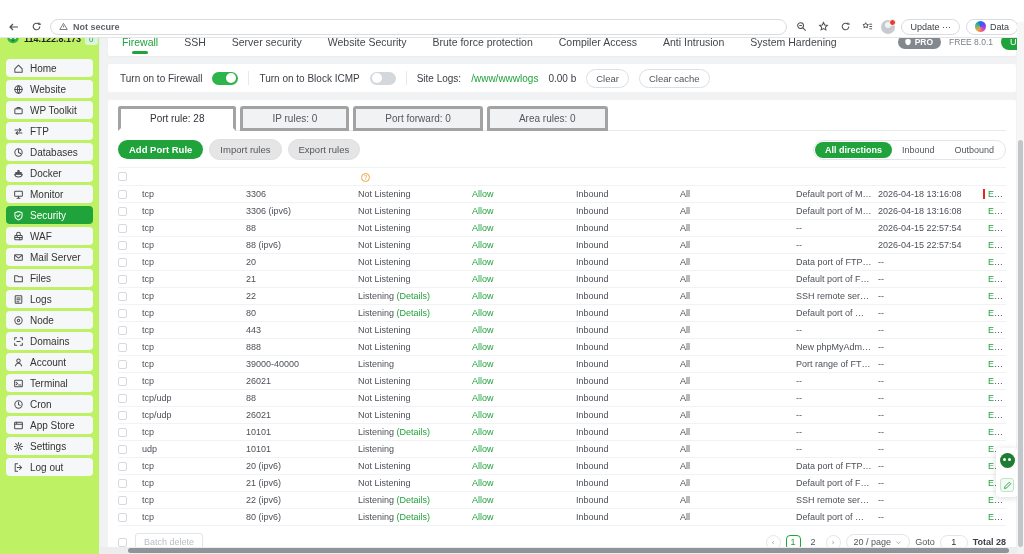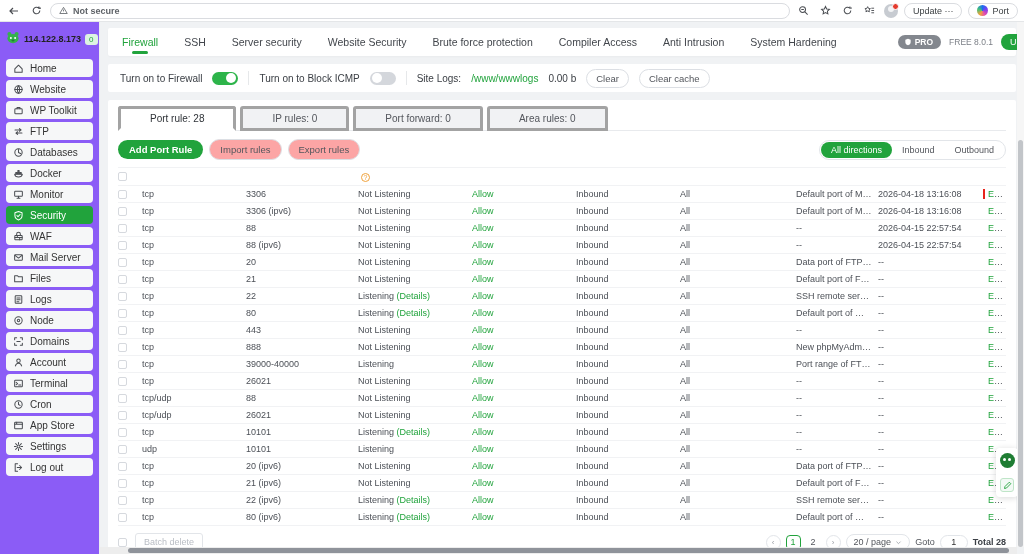--- a/index.html
+++ b/index.html
@@ -1,39 +1,39 @@
 <!DOCTYPE html>
 <html><head>
 <meta charset="utf-8">
 <style>
   * { margin:0; padding:0; box-sizing:border-box; }
   html,body { width:1024px; height:554px; overflow:hidden; background:#fff;
     font-family:"Liberation Sans", sans-serif; color:#333; }
 
   
-  .chrome { position:absolute; top:0; left:0; right:0; height:22px; background:#fff;
+  .chrome { position:absolute; top:16px; left:0; right:0; height:22px; background:#fff;
     border-bottom:1px solid #e4e6e8; display:flex; align-items:center; padding:8px 6px; gap:6px; z-index:50; }
   .chrome .nav-ico { width:16px; height:16px; display:flex; align-items:center; justify-content:center; color:#4a4d52; flex:0 0 auto; }
   .addr { flex:1 1 auto; height:16px; max-width:760px; border:1px solid #dadce0; border-radius:9px;
     display:flex; align-items:center; gap:5px; padding:0 8px; background:#fff; }
   .addr .warn { color:#5f6368; display:flex; align-items:center; }
   .addr .notsec { font-size:9px; color:#5f6368; font-weight:bold; white-space:nowrap; }
   .addr .url { font-size:9px; color:#202124; white-space:nowrap; overflow:hidden; }
   .chrome-right { display:flex; align-items:center; gap:6px; margin-left:auto; flex:0 0 auto; }
   .avatar { width:14px; height:14px; border-radius:50%; background:#c7cbd1; position:relative; }
   .avatar::before { content:""; position:absolute; left:4px; top:2.5px; width:6px; height:6px; border-radius:50%; background:#f2f3f5; }
   .avatar::after { content:""; position:absolute; right:-1px; top:-1px; width:5px; height:5px; border-radius:50%; background:#e43b2e; border:1px solid #fff; }
   .chrome-btn { height:16px; border:1px solid #dadce0; border-radius:9px; display:flex; align-items:center;
     gap:4px; padding:0 8px; font-size:9px; color:#3c4043; background:#fff; white-space:nowrap; }
   .copilot { width:11px; height:11px; border-radius:50%;
     background:conic-gradient(#1a6df0,#7b3ff2,#e24bb0,#f1a33c,#41c07a,#1a6df0); }
 
   
   .app { position:absolute; top:22px; left:0; right:0; bottom:0; display:flex; }
-  .sidebar { width:100px; background:#8b5cf6; border-right:1px solid #eceef0; padding:4px 0 0; flex:0 0 auto;text-align:center; }
+  .sidebar { width:100px; background:#bef264; border-right:1px solid #eceef0; padding:4px 0 0; flex:0 0 auto;text-align:center; }
   .main { flex:1; background:#f0f2f4; padding:6px 8px 0; overflow:hidden; }
 
   
   .side-head { display:flex; align-items:center; gap:4px; padding:4px 6px 8px; }
   .side-ip { font-size:9px; font-weight:bold; color:#222; white-space:nowrap; }
   .side-badge { font-size:8px; color:#21a33c; background:#ddf3e2; border-radius:3px; padding:1px 4px; }
   .side-item { display:flex; align-items:center; gap:6px; margin:3px 6px; padding:4px 7px;
     background:#f6f7f8; border-radius:4px; font-size:10px; color:#333; cursor:pointer; height:18px; }
   .side-item svg { flex:0 0 auto; color:#4a4d52; }
   .side-item.active { background:#21a33c; color:#fff; }
@@ -71,26 +71,26 @@
   .maincard { padding:6px 10px 8px; min-height:446px; position:relative; }
   .rule-tabs { display:flex; gap:4px; }
   .rule-tab { font-size:10px; color:#53565c; background:#f1f2f4; border:3px solid #a3a3a3;
     border-radius:3px 3px 0 0; padding:4px 29px; cursor:pointer; white-space:nowrap; }
   .rule-tab.active { background:#fff; color:#2f3338; border-bottom-color:#fff; position:relative; z-index:2; }
   .rule-tabs-line { height:1px; background:#e8eaed; margin-top:-1px; }
 
   .toolbar { display:flex; align-items:center; margin:8px 0 7px; }
   .btn-green { background:#21a33c; color:#fff; border:none; font-size:9.5px; border-radius:11px;
     padding:4px 11px; cursor:pointer; font-weight:bold; white-space:nowrap; }
-  .btn-plain { background:#fca5a5; color:#53565c; border:1px solid #dcdfe4; font-size:9.5px; border-radius:11px;
+  .btn-plain { background:#e5e5e5; color:#53565c; border:1px solid #dcdfe4; font-size:9.5px; border-radius:11px;
     padding:4px 10px; cursor:pointer; margin-left:6px; white-space:nowrap; }
   .toolbar-right { margin-left:auto; display:flex; align-items:center; gap:8px; }
   .seg-group { display:flex; align-items:center; border:1px solid #e2e5e9; border-radius:11px; background:#fff; padding:1px; }
   .seg { font-size:9px; color:#53565c; padding:3px 10px; border-radius:10px; cursor:pointer; white-space:nowrap; }
-  .seg.active { background:#21a33c; color:#fff; font-weight:normal; }
+  .seg.active { background:#21a33c; color:#fff; font-weight:bold; }
   .searchbox { width:150px; height:19px; border:1px solid #e2e5e9; border-radius:10px; display:flex;
     align-items:center; padding:0 7px; gap:5px; background:#fff; }
   .searchbox input { border:none; outline:none; flex:1; font-size:9px; color:#333; min-width:0;
     font-family:"Liberation Sans", sans-serif; }
   .searchbox input::placeholder { color:#c0c4cb; }
 
   
   .tbl { width:100%; }
   .trow { display:grid; grid-template-columns:24px 104px 112px 114px 104px 104px 116px 82px 102px 1fr;
     align-items:center; height:17px; border-bottom:1px solid #f1f2f4; font-size:9px; color:#4c5057; }
@@ -180,21 +180,21 @@
           <path d="M4 1.8l.9 1.9 2.1.3L5.5 5.4l.4 2L4 6.5 2.1 7.4l.4-2L1 4l2.1-.3z"></path>
           <path d="M8 3.5h3M8 6h3M8 8.5h3"></path>
         </svg>
     </span>
     <span class="avatar"></span>
     <span class="chrome-btn">
         <span>Update ···</span>
       </span>
     <span class="chrome-btn">
       <span class="copilot"></span>
-      <span>Port</span>
+      <span>Data</span>
     </span>
   </div>
 </div>
 
 <div class="app">
 
   <div class="sidebar">
     <div class="side-head">
       <span>
         <svg width="14" height="13" viewBox="0 0 14 13">

